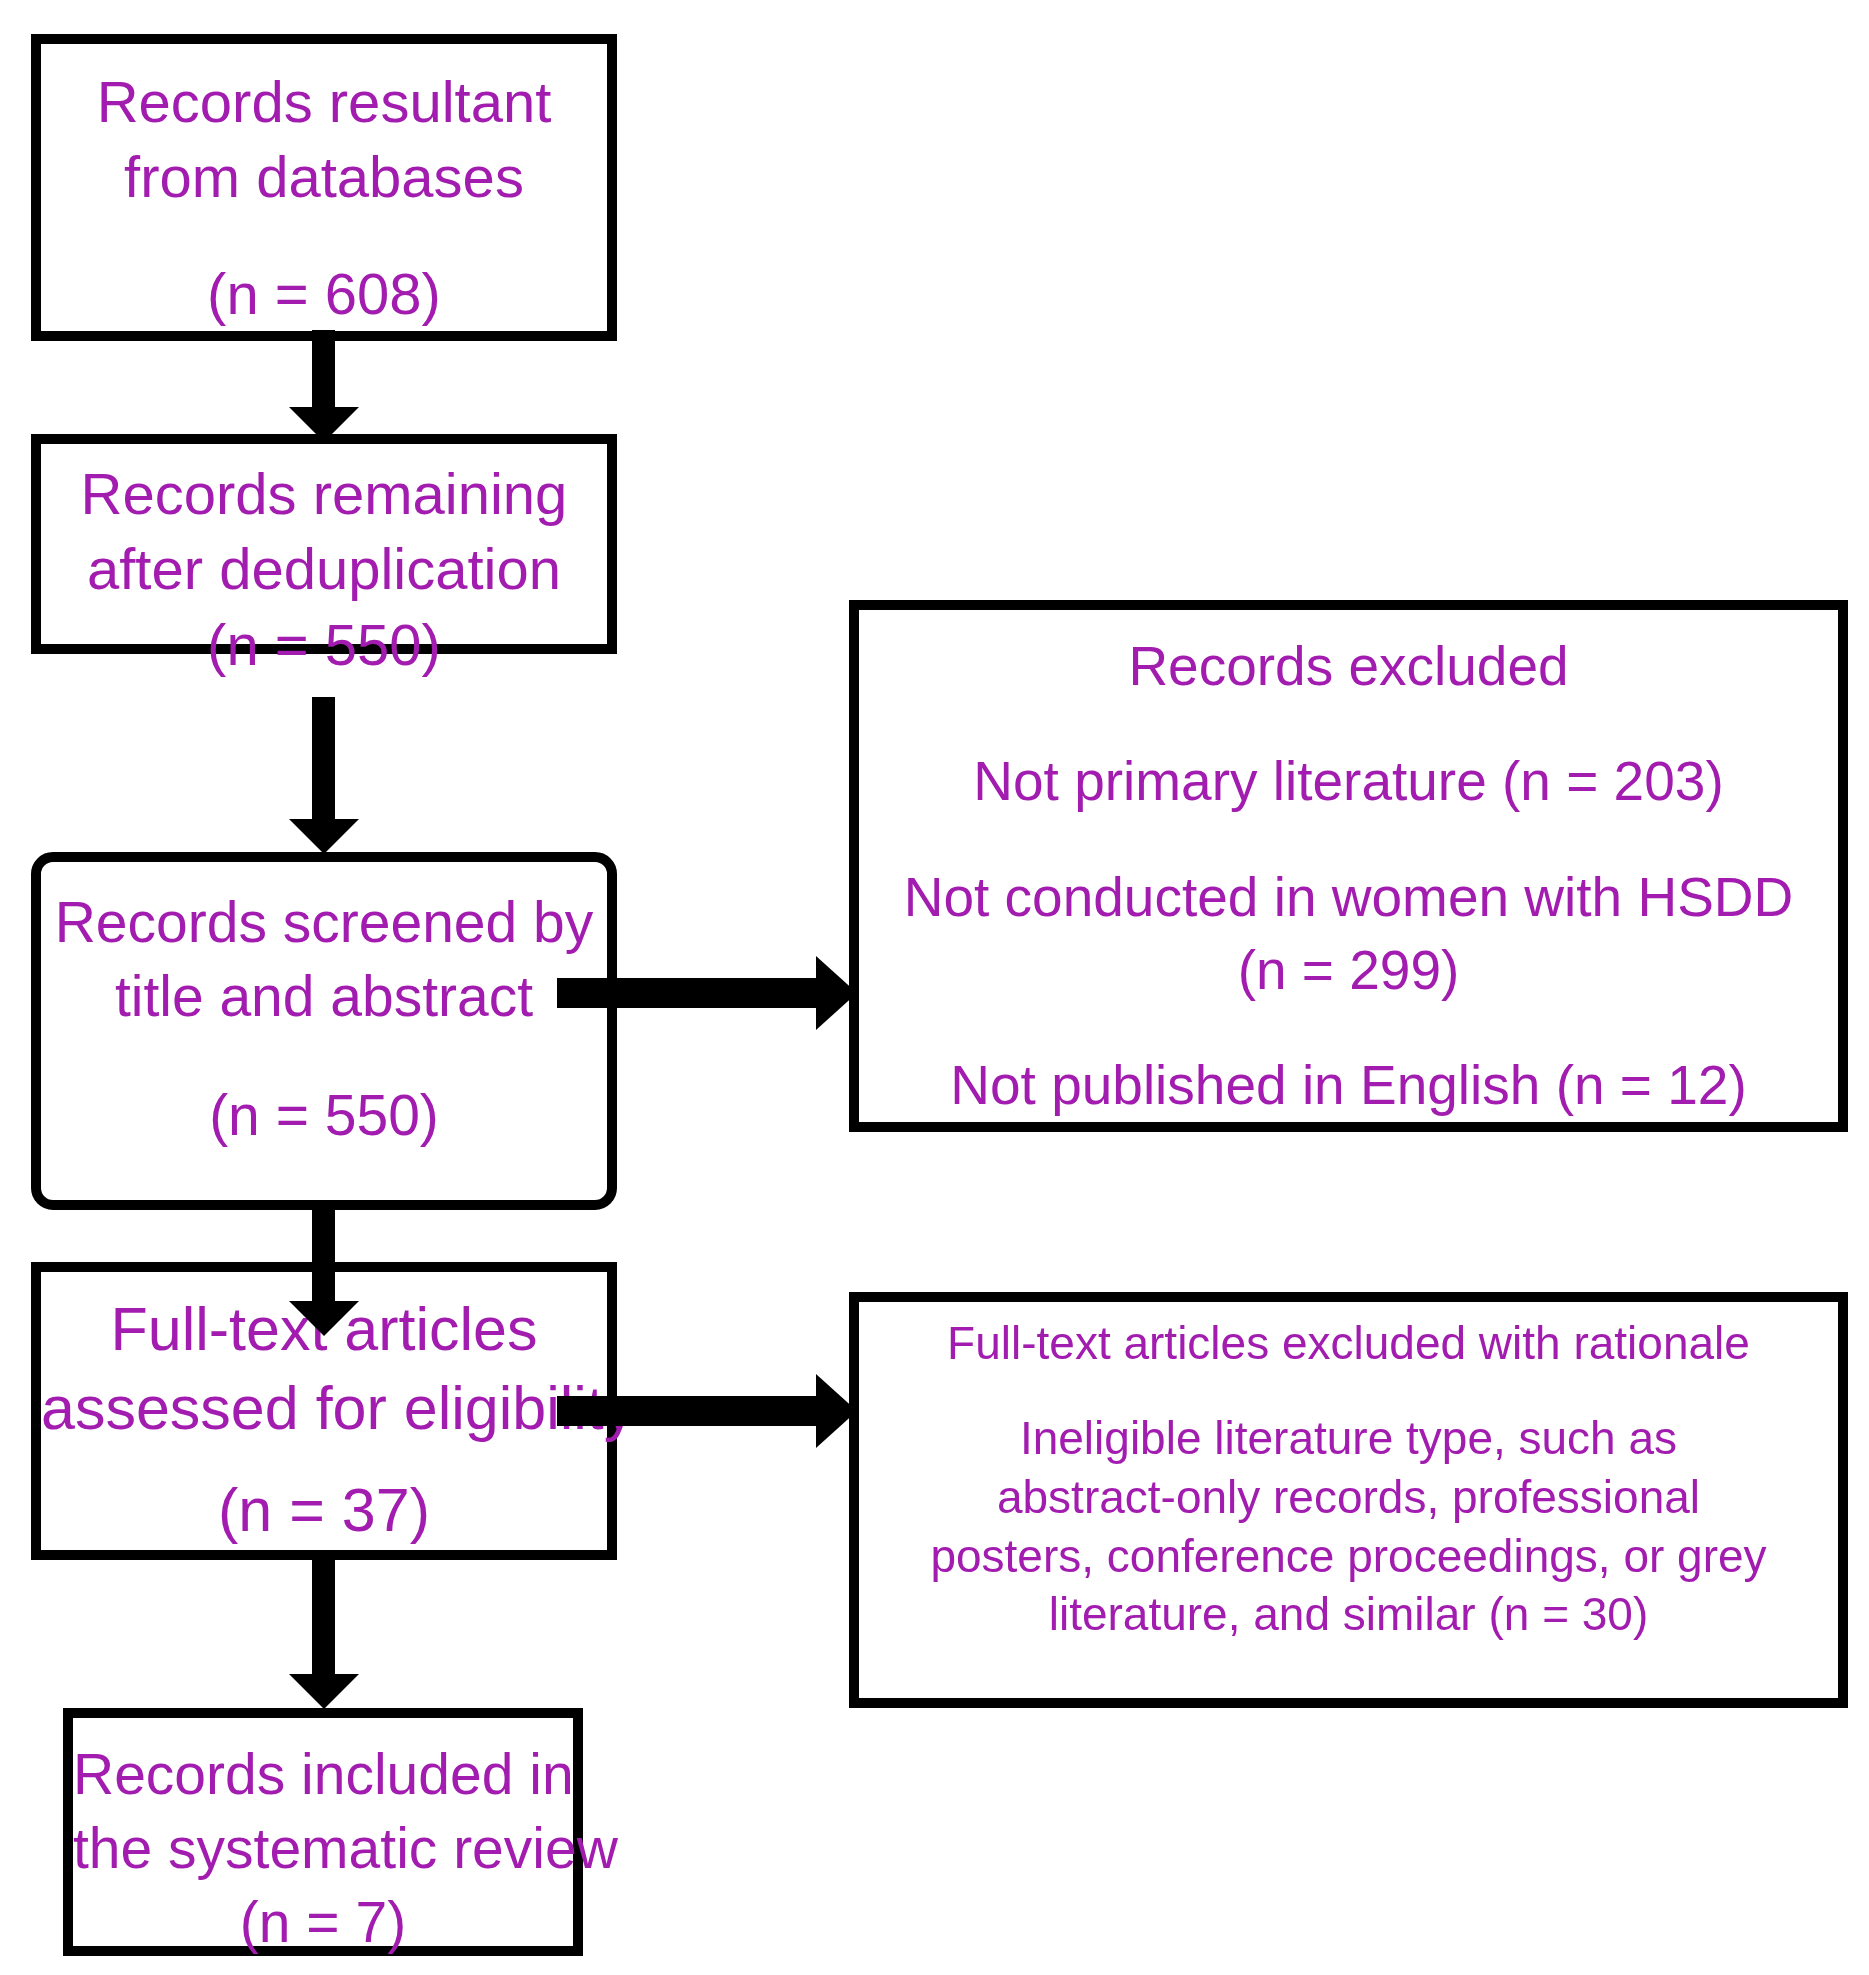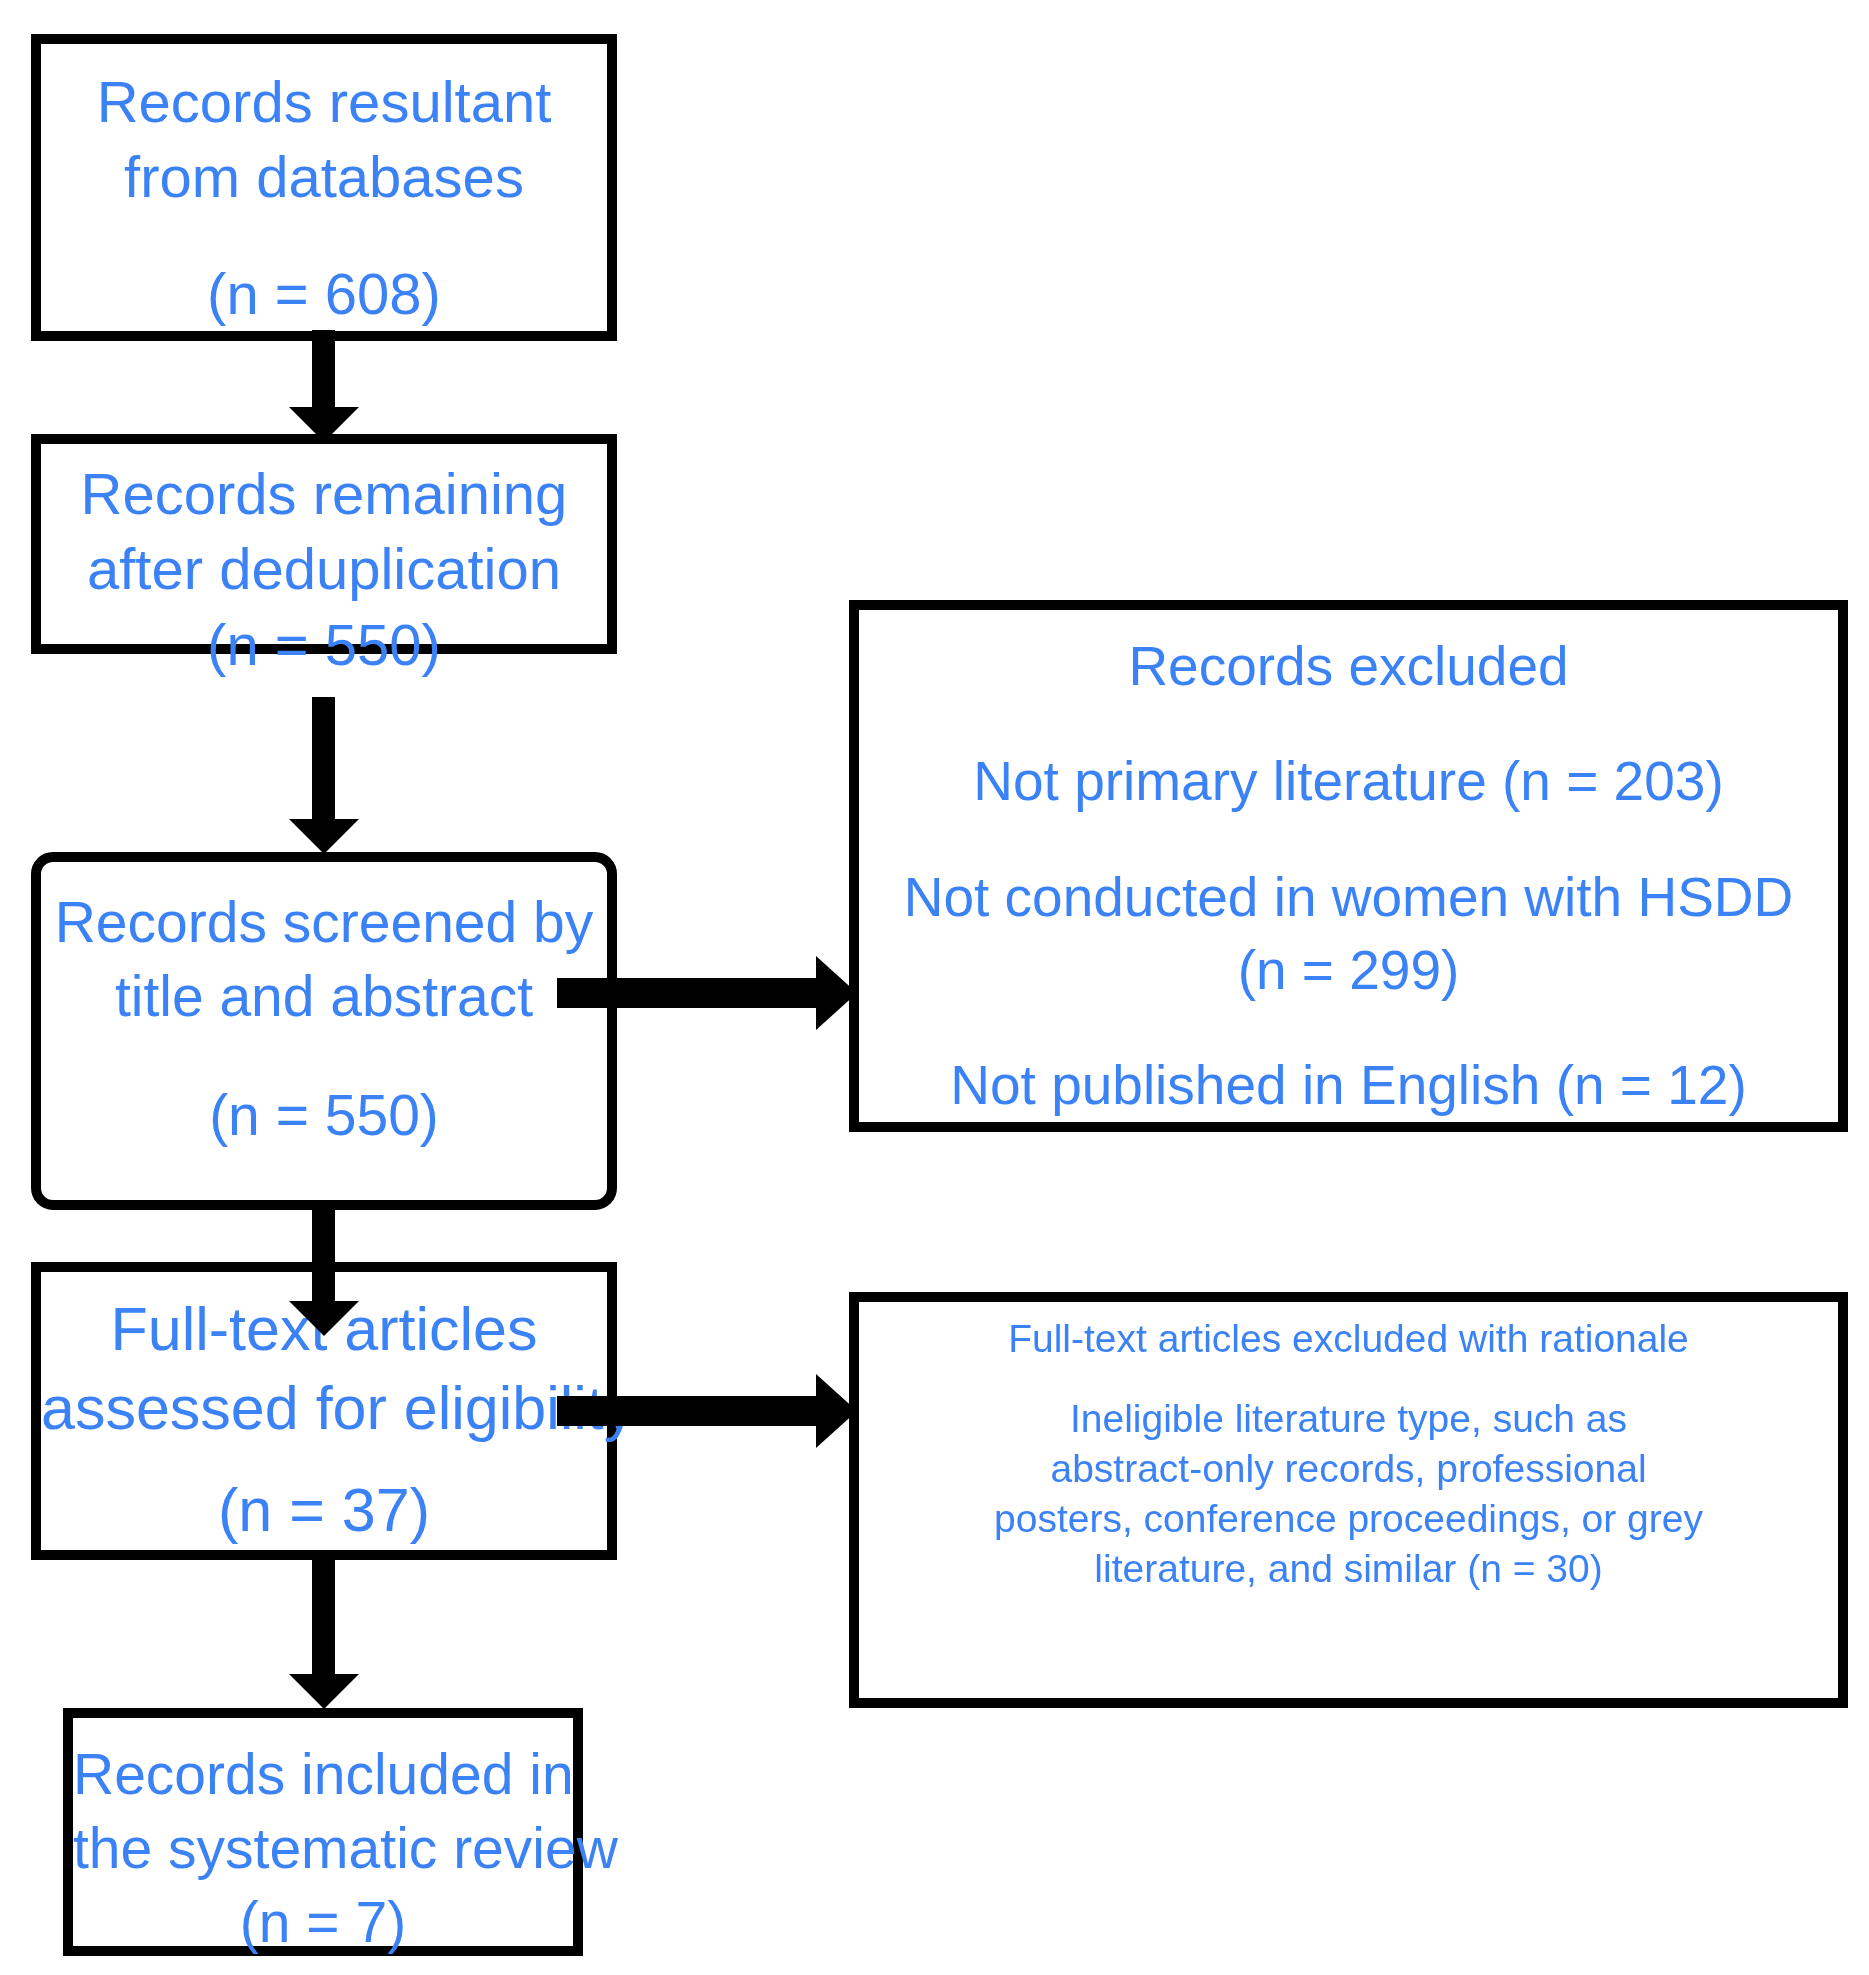--- a/index.html
+++ b/index.html
@@ -23,21 +23,21 @@
     display: flex;
     flex-direction: column;
     align-items: center;
     justify-content: flex-start;
     text-align: center;
     color: #000000;
   }
   .node .line {
     display: block;
     width: 100%;
-    color: #3b82f6;
+    color: #a21caf;
     white-space: pre;
   }
   
   #box-records-databases {
     left: 31px; top: 34px; width: 586px; height: 307px;
     padding-top: 20px;
     font-size: 58px; line-height: 1.30;
   }
   #box-records-dedup {
     left: 31px; top: 434px; width: 586px; height: 220px;
@@ -61,21 +61,21 @@
   }
   
   #box-records-excluded {
     left: 849px; top: 600px; width: 999px; height: 532px;
     padding-top: 20px;
     font-size: 55px; line-height: 1.32;
   }
   #box-fulltext-excluded {
     left: 849px; top: 1292px; width: 999px; height: 416px;
     padding-top: 12px;
-    font-size: 39px; line-height: 1.28;
+    font-size: 46px; line-height: 1.28;
   }
   .spacer { display: block; height: 0.78em; }
   .spacer-sm { display: block; height: 0.55em; }
 
   
   .arrow-v {
     position: absolute;
     width: 0; height: 0;
   }
   .arrow-v .shaft {

